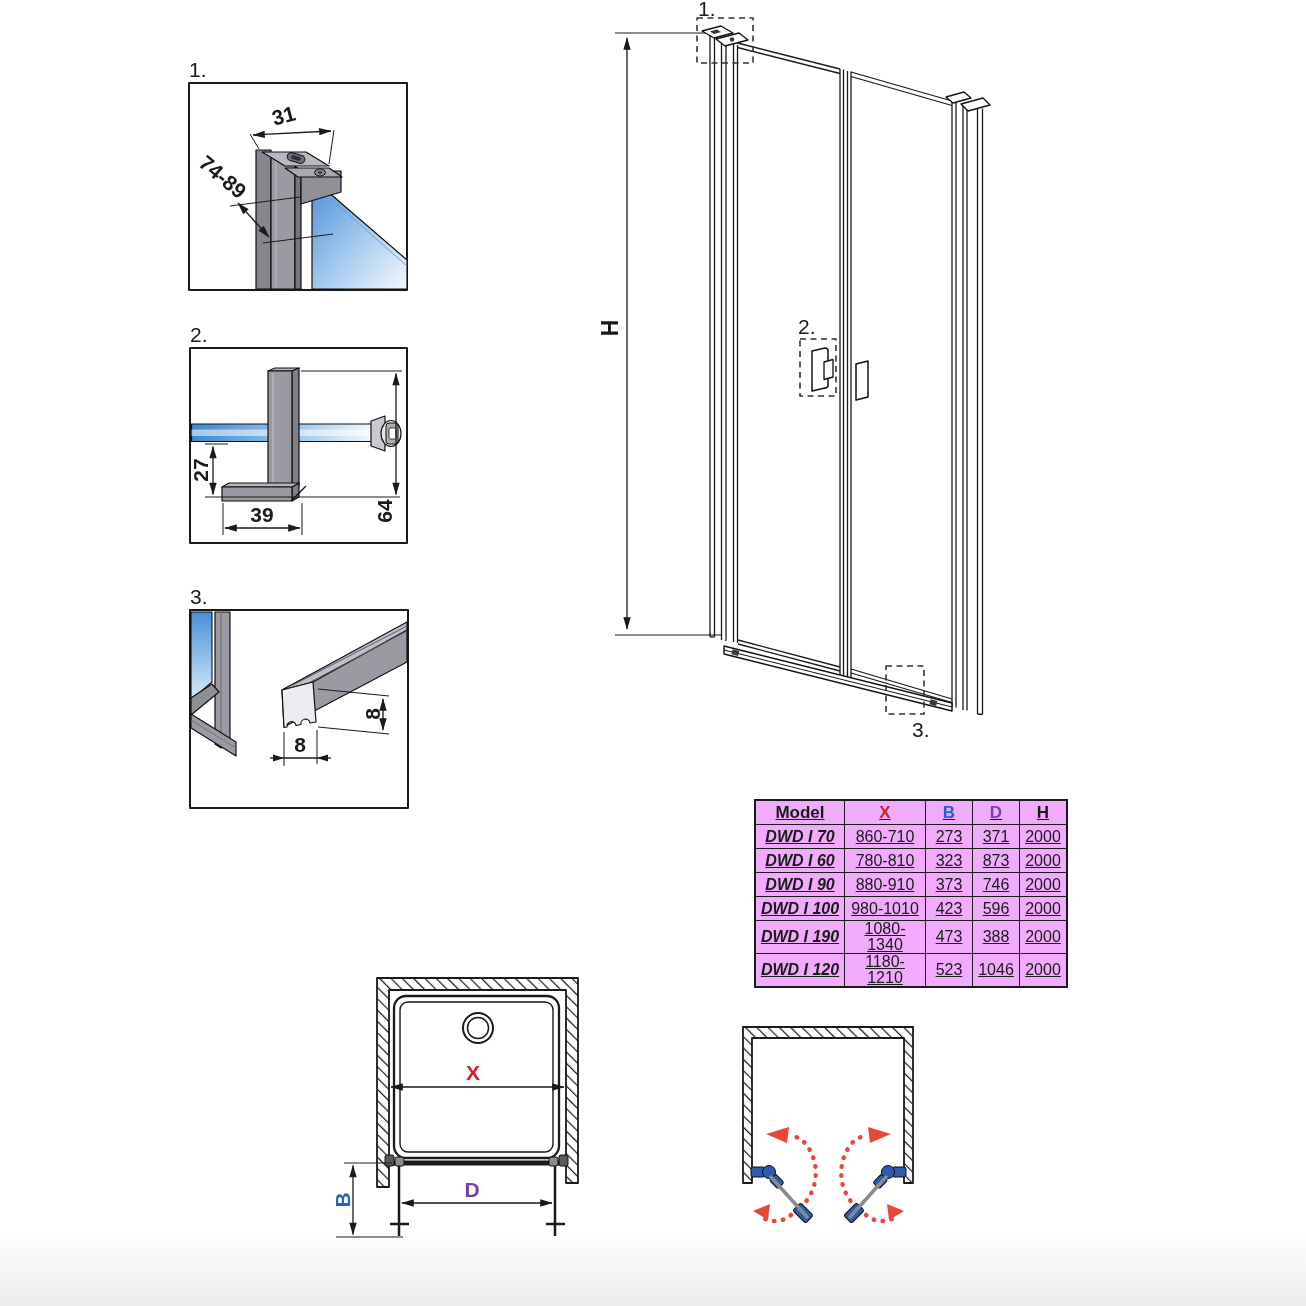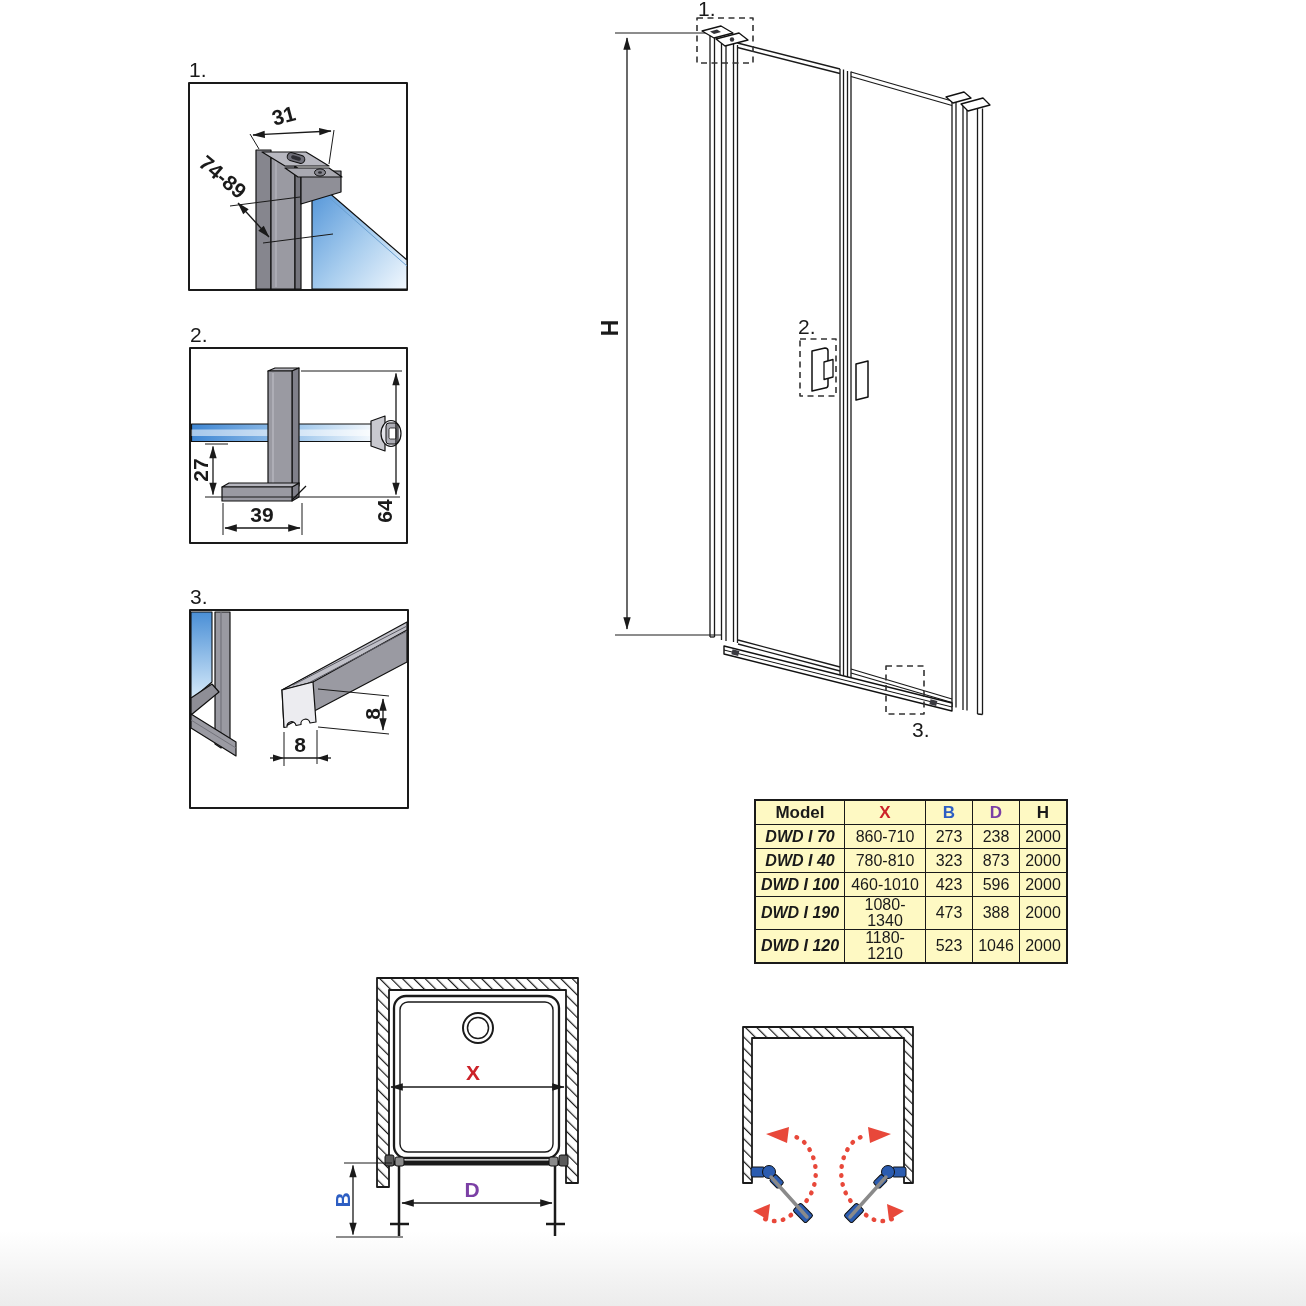--- a/index.html
+++ b/index.html
@@ -7,21 +7,21 @@
         font-family:"Liberation Sans","DejaVu Sans",sans-serif;color:#1a1a1a;}
   #bottom-fade{position:absolute;left:0;bottom:0;width:1306px;height:75px;
         background:linear-gradient(to bottom,rgba(120,120,120,0) 0%,rgba(120,120,120,0.14) 100%);}
   #drawing{position:absolute;left:0;top:0;}
   svg text{font-family:"Liberation Sans","DejaVu Sans",sans-serif;}
   .dim-num{font-size:21px;font-weight:600;fill:#1a1a1a;}
   .fig-label{font-size:21px;font-weight:500;fill:#1a1a1a;}
   .axis-letter{font-size:21px;font-weight:700;}
 
   #spec-table{position:absolute;left:754px;top:799px;}
-  #spec-table table{border-collapse:collapse;border:2.5px solid #1a1a1a;background:#fef9c3;}
+  #spec-table table{border-collapse:collapse;border:2.5px solid #1a1a1a;background:#f0abfc;text-decoration:underline;}
   #spec-table th,#spec-table td{border:1.5px solid #1a1a1a;text-align:center;vertical-align:middle;
         height:23px;padding:0 4px;font-size:16px;line-height:1;}
   #spec-table th{font-size:17px;font-weight:700;}
   #spec-table .col-model{width:80px;}
   #spec-table .col-x{width:72px;}
   #spec-table .col-b{width:38px;}
   #spec-table .col-d{width:38px;}
   #spec-table .col-h{width:38px;}
   #spec-table td.model{font-weight:700;font-style:italic;}
   .hd-x{color:#cc2229;}
@@ -314,33 +314,40 @@
         <th class="col-b hd-b">B</th>
         <th class="col-d hd-d">D</th>
         <th class="col-h">H</th>
       </tr>
     </thead>
     <tbody>
       <tr>
         <td class="model">DWD I 70</td>
         <td>860-710</td>
         <td>273</td>
-        <td>238</td>
-        <td>2000</td>
-      </tr>
-      <tr>
-        <td class="model">DWD I 40</td>
+        <td>371</td>
+        <td>2000</td>
+      </tr>
+      <tr>
+        <td class="model">DWD I 60</td>
         <td>780-810</td>
         <td>323</td>
         <td>873</td>
         <td>2000</td>
       </tr>
       <tr>
+        <td class="model">DWD I 90</td>
+        <td>880-910</td>
+        <td>373</td>
+        <td>746</td>
+        <td>2000</td>
+      </tr>
+      <tr>
         <td class="model">DWD I 100</td>
-        <td>460-1010</td>
+        <td>980-1010</td>
         <td>423</td>
         <td>596</td>
         <td>2000</td>
       </tr>
       <tr>
         <td class="model">DWD I 190</td>
         <td>1080-1340</td>
         <td>473</td>
         <td>388</td>
         <td>2000</td>

